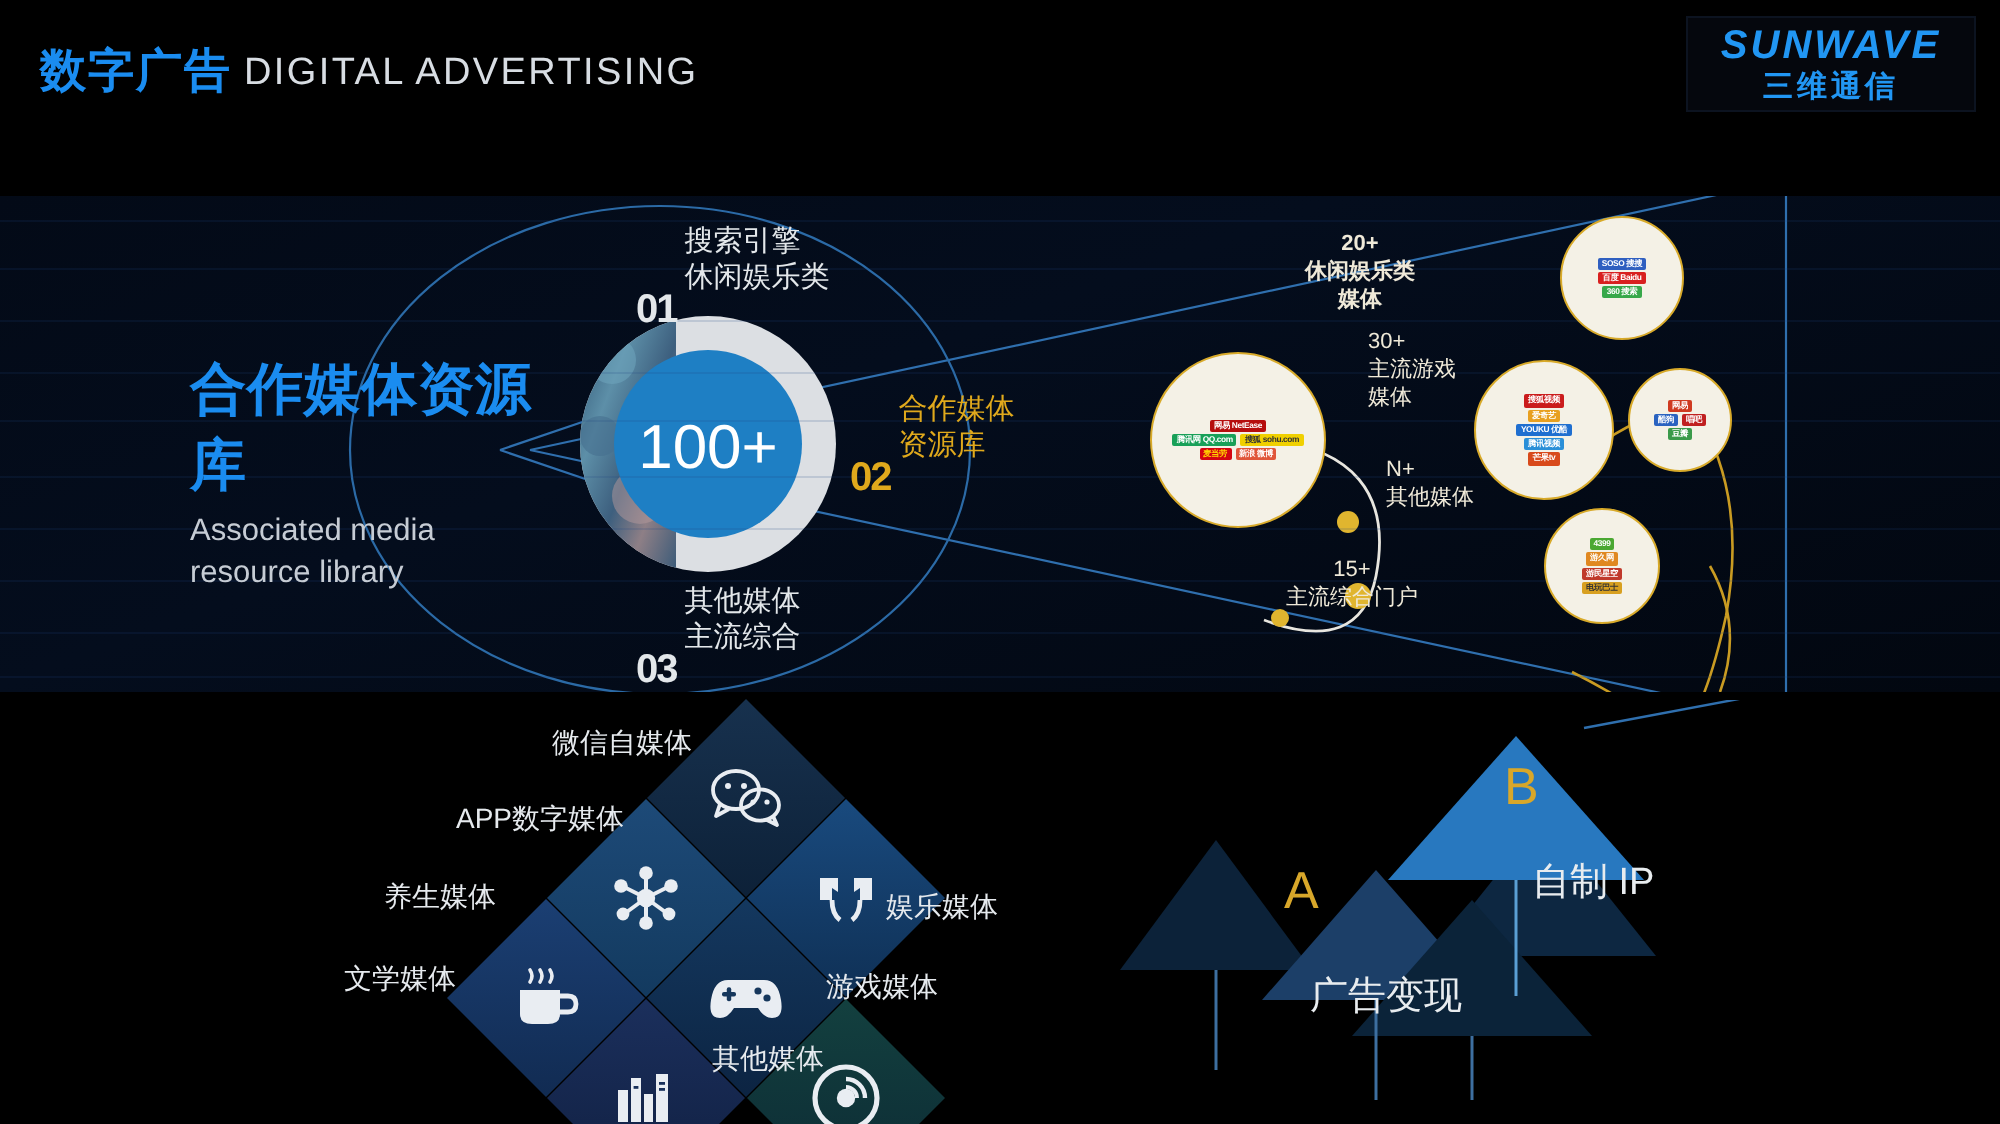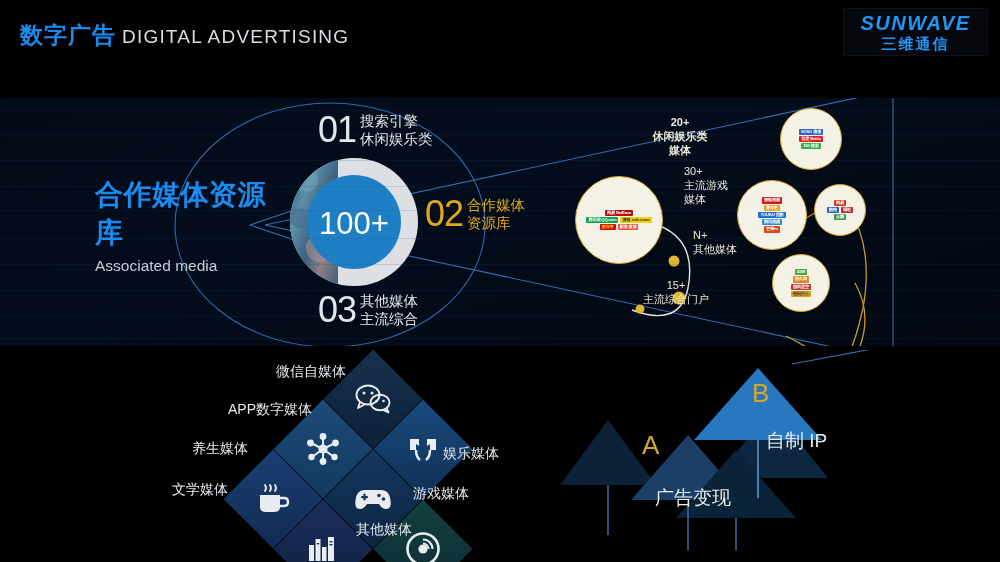--- a/index.html
+++ b/index.html
@@ -31,21 +31,21 @@
 
   svg.layer { position:absolute; left:0; top:0; width:1000px; height:248px; overflow:visible; }
 
   
   #left-label { position:absolute; left:95px; top:176px; width:190px; }
   #left-label .cn { font-size:28px; font-weight:bold; color:#1a8cf0; letter-spacing:.5px; }
   #left-label .en { font-size:15.5px; color:#c6ccd4; line-height:1.35; margin-top:4px; font-weight:300; }
 
   
   .callout { position:absolute; display:flex; align-items:flex-start; }
-  .callout .num { font-size:36px; font-weight:400; line-height:1; color:#e3e7ea; letter-spacing:-1px; }
+  .callout .num { font-size:20px; font-weight:700; line-height:1; color:#e3e7ea; letter-spacing:-1px;margin-top:33px; }
   .callout .txt { font-size:14.5px; line-height:1.25; margin-left:4px; color:#e3e7ea; }
   .callout.gold .num { color:#e0a91c; }
   .callout.gold .txt { color:#e0a91c; }
   #c01 { left:318px; top:112px; }
   #c03 { left:318px; top:292px; }
   #c02 { left:425px; top:196px; }
 
   
   .nodelab { position:absolute; font-size:11px; color:#efe9d8; line-height:1.25; text-align:center; }
   #n20 { left:645px; top:116px; width:70px;font-weight:bold; }
@@ -148,20 +148,21 @@
   <div class="scan" style="top:166px"></div>
     <div class="scan" style="top:192px"></div>
   <div class="scan" style="top:218px"></div>
     <div class="scan" style="top:240px"></div>
 </div>
 
 <div id="left-label">
   <div class="cn">合作媒体资源库</div>
   <div class="en">
     <div>Associated media</div>
+    <div>resource library</div>
   </div>
 </div>
 
 <div class="callout" id="c01">
   <span class="num">01</span>
   <span class="txt">
     <span>搜索引擎</span><br>
     <span>休闲娱乐类</span>
   </span>
 </div>

